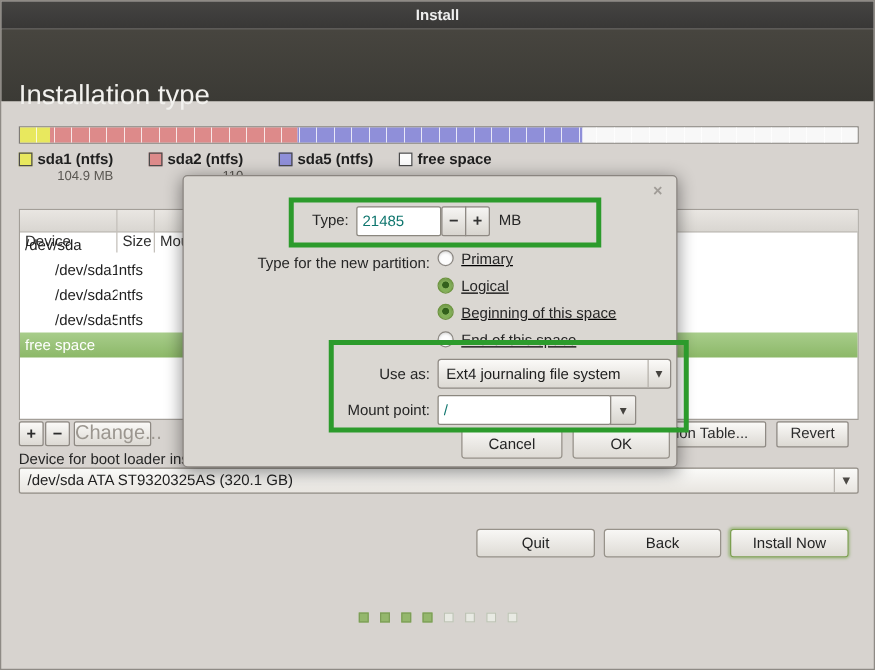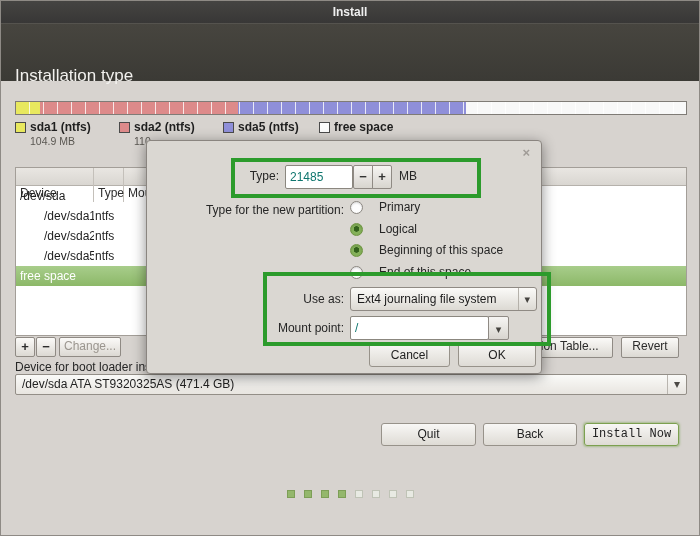--- a/index.html
+++ b/index.html
@@ -2,34 +2,34 @@
 <html><head>
 <meta charset="utf-8">
 <style>
   * { margin:0; padding:0; box-sizing:border-box; }
   html,body { background:#d7d3cf; font-family:"Liberation Sans","DejaVu Sans",sans-serif; }
   .window { position:relative; width:700px; height:536px; background:#d7d3cf; border:1px solid #8e8a85; overflow:hidden; }
 
   
   .titlebar { position:absolute; left:0; top:0; width:100%; height:22px; background:linear-gradient(#454442,#383736); color:#efefef; font-size:12px; font-weight:bold; text-align:center; line-height:22px; }
   .header { position:absolute; left:0; top:22px; width:100%; height:58px; background:linear-gradient(#47453f,#3b3a35); border-top:1px solid #55534e; display:flex; align-items:center; padding-left:14px; }
-  .header .title { color:#f2f1ee; font-size:17px; font-weight:400;margin-top:47px; }
+  .header .title { color:#f2f1ee; font-size:22px; font-weight:400;margin-top:47px; }
 
   
   .partbar { position:absolute; left:14px; top:100px; width:672px; height:14px; border:1px solid #7f7b76; display:flex; background:#fff; }
   .seg { height:100%; position:relative; }
   .seg-1 { width:3.6%;  background:#e8e85e; }
   .seg-2 { width:29.6%; background:#dd8a8a; }
   .seg-3 { width:33.9%; background:#8f8fd9; }
   .seg-4 { width:32.9%; background:#f8f8f8; }
   .ticks { position:absolute; inset:0; background:repeating-linear-gradient(90deg, transparent 0 13px, rgba(255,255,255,.8) 13px 14px); pointer-events:none; }
 
   
   .legend { position:absolute; left:14px; top:119px; height:30px; width:672px; }
-  .lgitem { position:absolute; top:0; }
+  .lgitem { position:absolute; top:0;text-align:right; }
   .lg0{left:0;} .lg1{left:104px;} .lg2{left:208px;} .lg3{left:304px;}
   .lgrow { display:flex; align-items:center; gap:4px; }
   .swatch { width:11px; height:11px; border:1px solid #4a4a4a; display:inline-block; }
   .sw0{background:#e8e85e;} .sw1{background:#dd8a8a;} .sw2{background:#8f8fd9;} .sw3{background:#fbfbfb;}
   .lglabel { font-size:12px; font-weight:bold; color:#1f1f1f; }
   .lgsize { font-size:10.5px; color:#5a5752; margin-left:15px; margin-top:1px; }
 
   
   .ptable { position:absolute; left:14px; top:166px; width:672px; height:169px; background:#fff; border:1px solid #a39e98; }
   .thead { display:flex; height:18px; background:linear-gradient(#e9e6e2,#d9d6d1); border-bottom:1px solid #b5b1ab; font-size:12px; color:#2d2d2d; }
@@ -38,34 +38,34 @@
   .trow { display:flex; height:20px; line-height:20px; font-size:12px; color:#1e1e1e; }
   .c-dev { width:78px; padding-left:4px; white-space:nowrap; overflow:hidden; }
   .c-type { width:30px; padding-left:1px; }
   .indent .c-dev { padding-left:28px; }
   .trow.selected { background:linear-gradient(#a8cd8b,#8cb868); color:#fff; }
 
   
   .tbtn { position:absolute; top:336px; height:20px; background:linear-gradient(#fbfaf8,#dcd9d3); border:1px solid #8f8a84; border-radius:2px; font-size:13px; text-align:center; line-height:17px; color:#2c2c2c; cursor:default; }
   .b-add{left:14px;width:20px;font-weight:bold;}
   .b-rem{left:35px;width:20px;font-weight:bold;}
-  .b-chg{left:58px;width:62px;font-size:12px;color:#9b968f;}
+  .b-chg{left:58px;width:62px;font-size:16px;color:#9b968f;}
   .b-newtbl{left:470px;width:142px;height:21px;font-size:12px;}
   .b-revert{left:620px;width:58px;height:21px;font-size:12px;}
 
   
   .bootlabel { position:absolute; left:14px; top:359px; font-size:12px; color:#262626; white-space:nowrap; }
   .bootcombo { position:absolute; left:14px; top:373px; width:672px; height:21px; background:linear-gradient(#fafaf8,#e8e5e0); border:1px solid #938e87; border-radius:2px; font-size:12px; line-height:19px; color:#222; padding-left:6px; }
   .bootcombo .arrow { position:absolute; right:6px; top:0; line-height:19px; color:#4c4a46; border-left:1px solid #b9b5af; padding-left:6px; }
 
   
   .fbtn { position:absolute; top:422px; height:23px; background:linear-gradient(#f8f7f5,#dedbd5); border:1px solid #97928a; border-radius:3px; font-size:12px; color:#232323; text-align:center; line-height:21px; }
   .b-quit{left:380px;width:95px;}
   .b-back{left:482px;width:94px;}
-  .b-install{left:583px;width:95px;border-color:#7ca050;box-shadow:0 0 2px 1px rgba(130,170,90,.55);font-family:Liberation Mono, monospace;}
+  .b-install{left:583px;width:95px;border-color:#7ca050;box-shadow:0 0 2px 1px rgba(130,170,90,.55);}
 
   
   .dots { position:absolute; left:0; right:0; top:489px; display:flex; justify-content:center; gap:9px; }
   .dot { width:8px; height:8px; }
   .dot.on  { background:#94b76c; border:1px solid #7d9e57; }
   .dot.off { background:#e8eae3; border:1px solid #bfc3b6; }
 
   
   .dialog { position:absolute; left:145px; top:139px; width:396px; height:234px; background:#dad7d2; border:1px solid #8a8580; border-radius:4px; box-shadow:0 3px 14px rgba(0,0,0,.45); overflow:visible; z-index:5; }
   .dtitle { position:absolute; left:0; top:5px; width:100%; text-align:center; font-size:13px; font-weight:bold; color:#95928d; text-shadow:0 1px 0 rgba(255,255,255,.8); }
@@ -80,21 +80,21 @@
   .e-size{left:138px;top:24px;width:68px;height:24px;}
   .e-mnt{left:203px;top:175px;width:139px;height:24px;}
   .spin { position:absolute; top:24px; width:20px; height:24px; background:linear-gradient(#f6f5f3,#d8d5cf); border:1px solid #8f8a84; font-size:13px; font-weight:bold; text-align:center; line-height:21px; color:#333; }
   .sp-minus{left:206px;border-radius:2px 0 0 2px;}
   .sp-plus{left:225px;border-radius:0 2px 2px 0;}
   .unit { position:absolute; left:252px; top:28px; font-size:12px; color:#262626; }
   .combo { position:absolute; left:203px; top:146px; width:187px; height:24px; background:linear-gradient(#fbfaf8,#dcd9d3); border:1px solid #8f8a84; border-radius:3px; font-size:12px; color:#1d1d1d; line-height:22px; padding-left:6px; }
   .combo .arrow, .mntarrow .arrow { color:#45433f; font-size:11px; }
   .combo .arrow { position:absolute; right:6px; top:0; line-height:22px; border-left:1px solid #b5b1aa; padding-left:5px; }
   .mntarrow { position:absolute; left:341px; top:175px; width:21px; height:24px; background:linear-gradient(#f6f5f3,#d8d5cf); border:1px solid #8f8a84; border-radius:0 2px 2px 0; text-align:center; line-height:22px; }
-  .radio-row { position:absolute; display:flex; align-items:flex-end; gap:16px; }
+  .radio-row { position:absolute; display:flex; align-items:flex-start; gap:6px;text-decoration:underline; }
   .r1{left:203px;top:59px;} .r2{left:203px;top:81px;} .r3{left:203px;top:102px;} .r4{left:203px;top:124px;}
   .radio { width:13px; height:13px; border-radius:50%; border:1px solid #8a8680; background:#fdfdfd; box-shadow:inset 0 1px 2px rgba(0,0,0,.15); }
   .radio.sel { border-color:#6d9440; background:radial-gradient(circle at 50% 45%, #33611c 0 2.5px, #84b159 3px 6px, #a9cc88 6.5px); }
   .rlbl { font-size:12px; color:#262626; white-space:nowrap; }
   .dbtn { position:absolute; top:202px; height:24px; background:linear-gradient(#f8f7f5,#dedbd5); border:1px solid #97928a; border-radius:3px; font-size:12px; color:#232323; text-align:center; line-height:22px; }
   .d-cancel{left:222px;width:81px;}
   .d-ok{left:311px;width:78px;}
 
   
   .anno { position:absolute; border:4px solid #2c9b2c; z-index:9; pointer-events:none; }
@@ -149,21 +149,21 @@
           <span class="swatch sw3"></span>
           <span class="lglabel">free space</span>
         </div>
       <div class="lgsize"></div>
     </div>
   </div>
 
   <div class="ptable">
     <div class="thead">
       <div class="th th-dev">Device</div>
-      <div class="th th-type">Type</div>
+      <div class="th th-type">Size</div>
       <div class="th th-mnt">Mount point</div>
     </div>
     <div class="trow">
       <span class="c-dev">/dev/sda</span>
       <span class="c-type"></span>
     </div>
     <div class="trow indent">
       <span class="c-dev">/dev/sda1</span>
       <span class="c-type">ntfs</span>
     </div>
@@ -182,21 +182,21 @@
   </div>
 
   <div class="tbtn b-add">+</div>
   <div class="tbtn b-rem">−</div>
   <div class="tbtn b-chg">Change...</div>
   <div class="tbtn b-newtbl">New Partition Table...</div>
   <div class="tbtn b-revert">Revert</div>
 
   <div class="bootlabel">Device for boot loader installation:</div>
   <div class="bootcombo">
-    <span>/dev/sda  ATA ST9320325AS (471.4 GB)</span>
+    <span>/dev/sda  ATA ST9320325AS (320.1 GB)</span>
     <span class="arrow">▾</span>
   </div>
 
   <div class="fbtn b-quit">Quit</div>
   <div class="fbtn b-back">Back</div>
   <div class="fbtn b-install">Install Now</div>
 
   <div class="dots">
     <span class="dot on"></span>
     <span class="dot on"></span>

